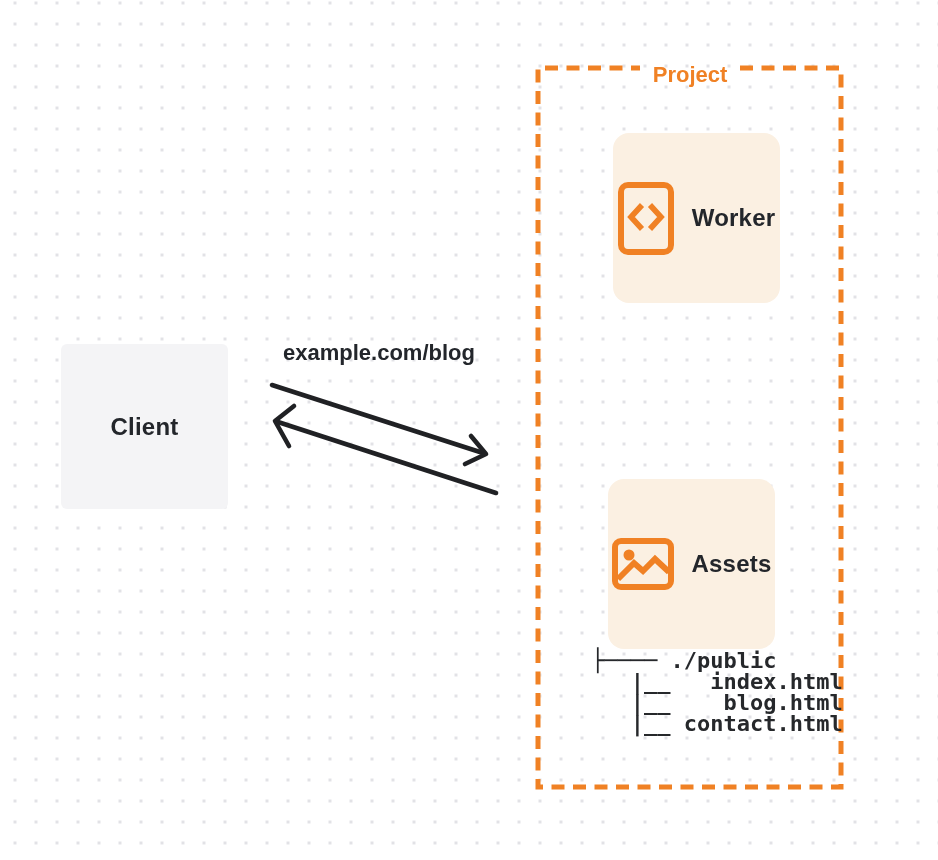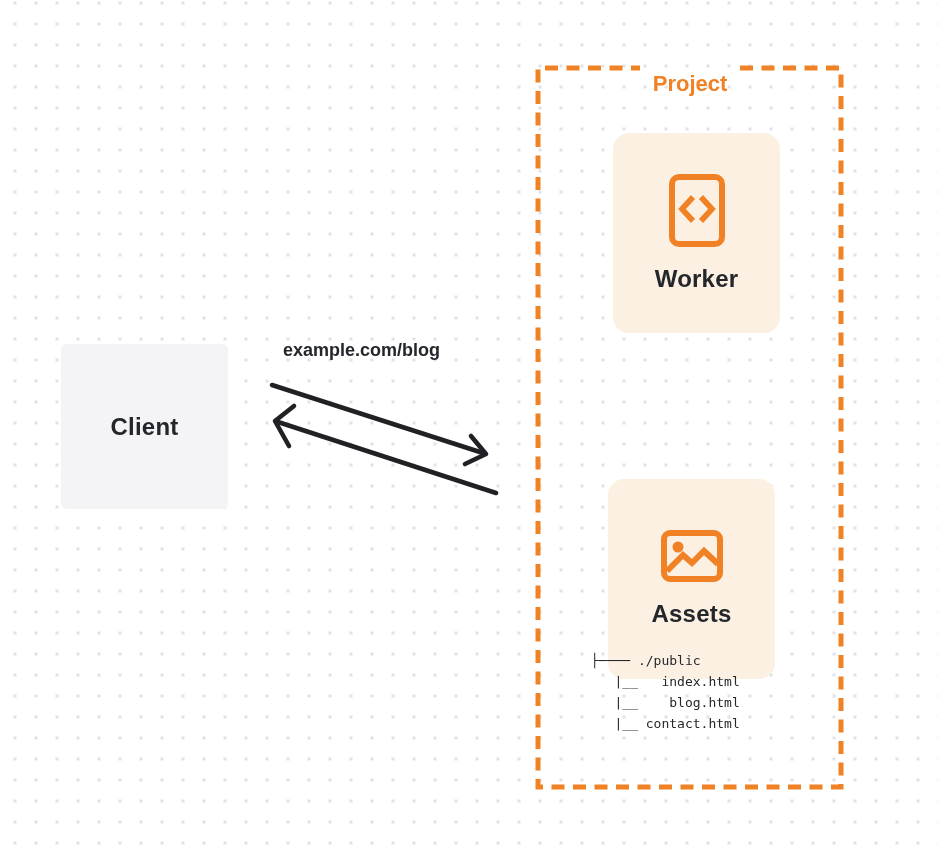--- a/index.html
+++ b/index.html
@@ -28,21 +28,21 @@
   }
   .arrow {
     fill: none;
     stroke: var(--arrow, #202124);
     stroke-width: 4.6;
     stroke-linecap: round;
     stroke-linejoin: round;
   }
   .project-title {
     position: absolute;
-    left: 690px; top: 71px;
+    left: 690px; top: 62px;
     transform: translateX(-50%);
     font-size: 22px;
     font-weight: 700;
     color: var(--accent, #f08124);
     white-space: nowrap;
   }
   .client-box {
     position: absolute;
     left: 61px; top: 344px;
     width: 167px; height: 165px;
@@ -55,49 +55,49 @@
   }
   .node-label {
     font-size: 24px;
     font-weight: 700;
     color: var(--heading, #23262b);
     letter-spacing: 0.2px;
   }
   .request-label {
     position: absolute;
     left: 283px; top: 340px;
-    font-size: 18px;
+    font-size: 22px;
     font-weight: 700;
     color: var(--heading, #23262b);
     white-space: nowrap;
   }
   .card {
     position: absolute;
-    width: 167px; height: 200px;
+    width: 167px; height: 170px;
     background: var(--card-bg, #fbf0e2);
     border-radius: 16px;
     box-sizing: border-box;
     display: flex;
-    flex-direction: column;
+    flex-direction: row;
     align-items: center;
     justify-content: center;
     gap: 18px;
   }
   .card.worker { left: 613px; top: 133px; }
   .card.assets { left: 608px; top: 479px; }
   .icon-stroke { fill: none; stroke: var(--accent, #f08124); }
   .icon-fill { fill: var(--accent, #f08124); stroke: none; }
   .tree {
     position: absolute;
     left: 591px; top: 650px;
     margin: 0;
     font-family: "DejaVu Sans Mono", monospace;
-    font-size: 13px;
+    font-size: 22px;
     line-height: 21px;
-    font-weight: 400;
+    font-weight: 700;
     color: var(--tree-text, #26282b);
     white-space: pre;
   }
 </style>
 </head>
 <body>
 
 <div class="canvas">
 
   <svg class="overlay" viewBox="0 0 938 860">

